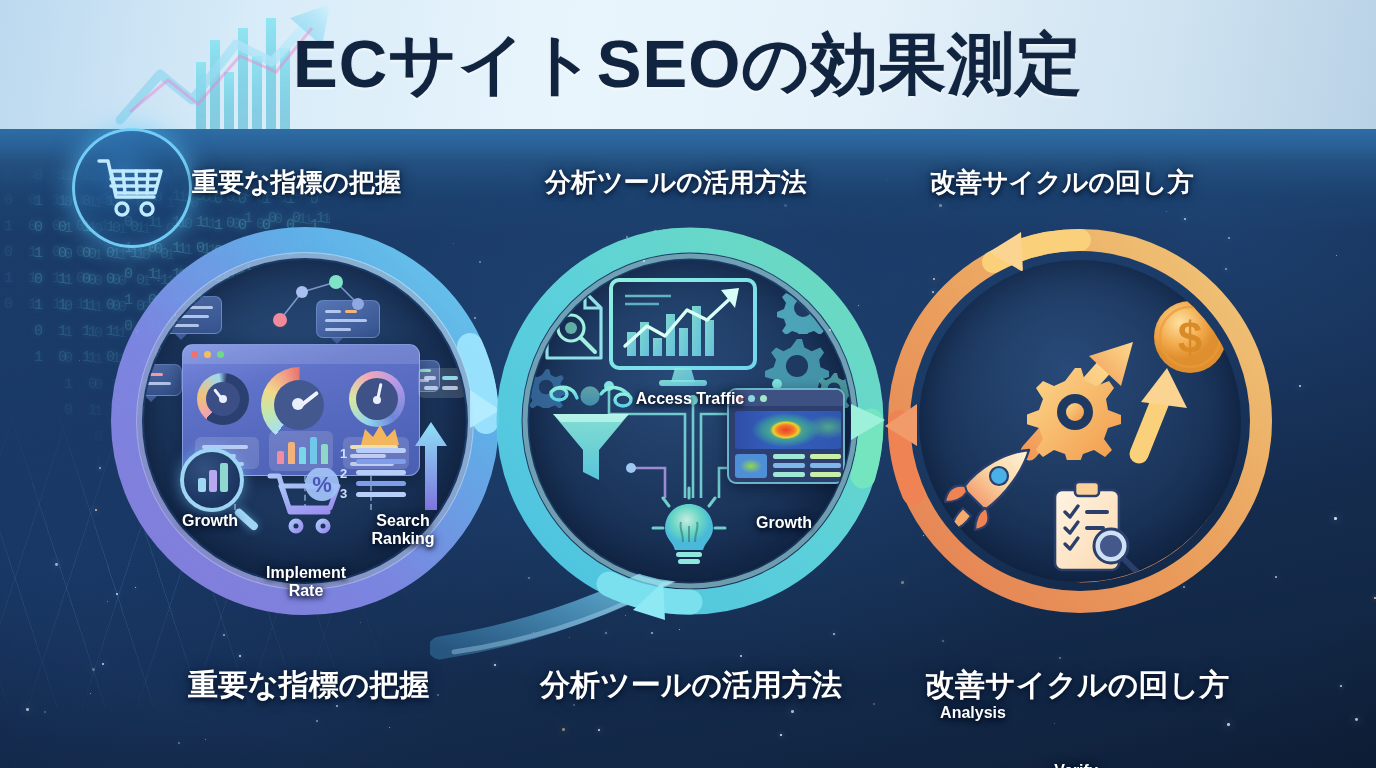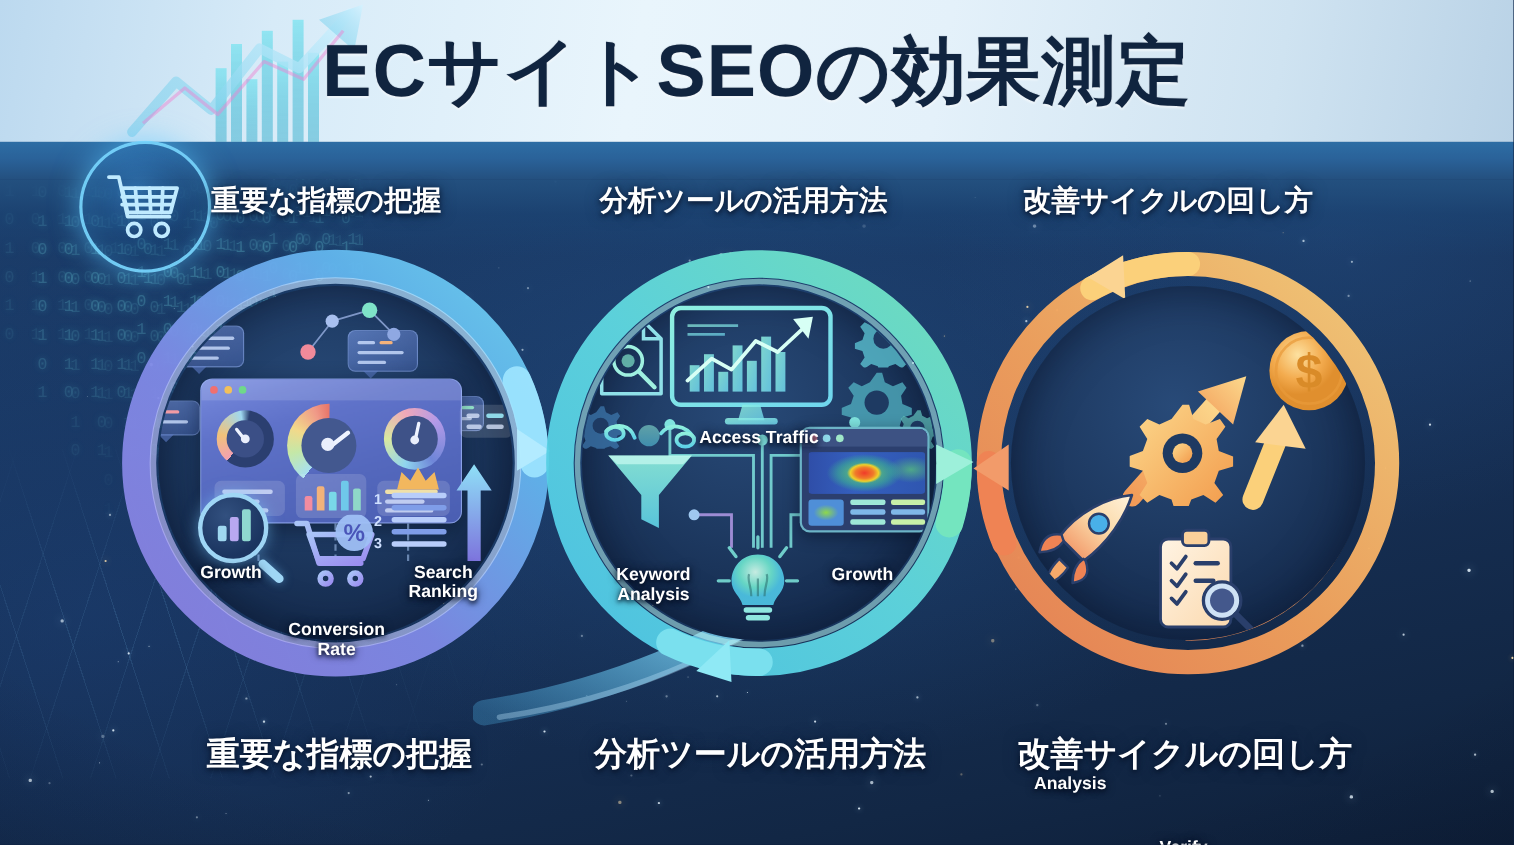--- a/index.html
+++ b/index.html
@@ -661,21 +661,21 @@
           <linearGradient id="ua1" x1="0" y1="1" x2="0" y2="0">
             <stop offset="0%" stop-color="#7d74dd"></stop>
               <stop offset="100%" stop-color="#8fe0f7"></stop>
           </linearGradient>
         </defs>
         <path d="M17,2 L33,26 L23,26 L23,90 L11,90 L11,26 L1,26 Z" fill="url(#ua1)"></path>
       </svg>
     </div>
 
     <div class="lbl" style="left:112px; top:298px; width:120px;">Growth</div>
-    <div class="lbl" style="left:208px; top:350px; width:140px;">Conversion
+    <div class="lbl" style="left:208px; top:350px; width:140px;">Implement
 Rate</div>
     <div class="lbl" style="left:305px; top:298px; width:110px;">Search
 Ranking</div>
   </div>
 
   <div class="circle" style="left:483px; top:214px;">
     <svg class="ring-svg" viewBox="0 0 414 414">
       <defs>
         <linearGradient id="ring2" x1="0" y1="1" x2="1" y2="0">
           <stop offset="0%" stop-color="#4fc8e8"></stop>
@@ -811,22 +811,20 @@
         <path d="M42,20 C27,20 18,32 18,44 C18,54 26,58 28,66 L56,66 C58,58 66,54 66,44 C66,32 57,20 42,20 Z" fill="url(#bl)" opacity=".9"></path>
         <g stroke="#2a6b6b" stroke-width="2" fill="none" opacity=".55">
           <path d="M36,58 C36,48 32,44 34,38 M48,58 C48,48 52,44 50,38 M42,58 L42,42"></path>
         </g>
         <rect x="29" y="68" width="26" height="5" rx="2.5" fill="#8fe8e0"></rect>
         <rect x="31" y="75" width="22" height="5" rx="2.5" fill="#8fe8e0"></rect>
       </svg>
     </div>
 
     <div class="lbl" style="left:207px; top:176px; width:200px;">Access Traffic</div>
-    <div class="lbl" style="left:111px; top:300px; width:120px;">Keyword
-Analysis</div>
     <div class="lbl" style="left:301px; top:300px; width:120px;">Growth</div>
   </div>
 
   <div class="circle" style="left:873px; top:214px;">
     <svg class="ring-svg" viewBox="0 0 414 414">
       <defs>
         <linearGradient id="ring3" x1="0" y1="1" x2="1" y2="0">
           <stop offset="0%" stop-color="#ef8354"></stop>
           <stop offset="45%" stop-color="#f5a35c"></stop>
           <stop offset="100%" stop-color="#fbd07a"></stop>

